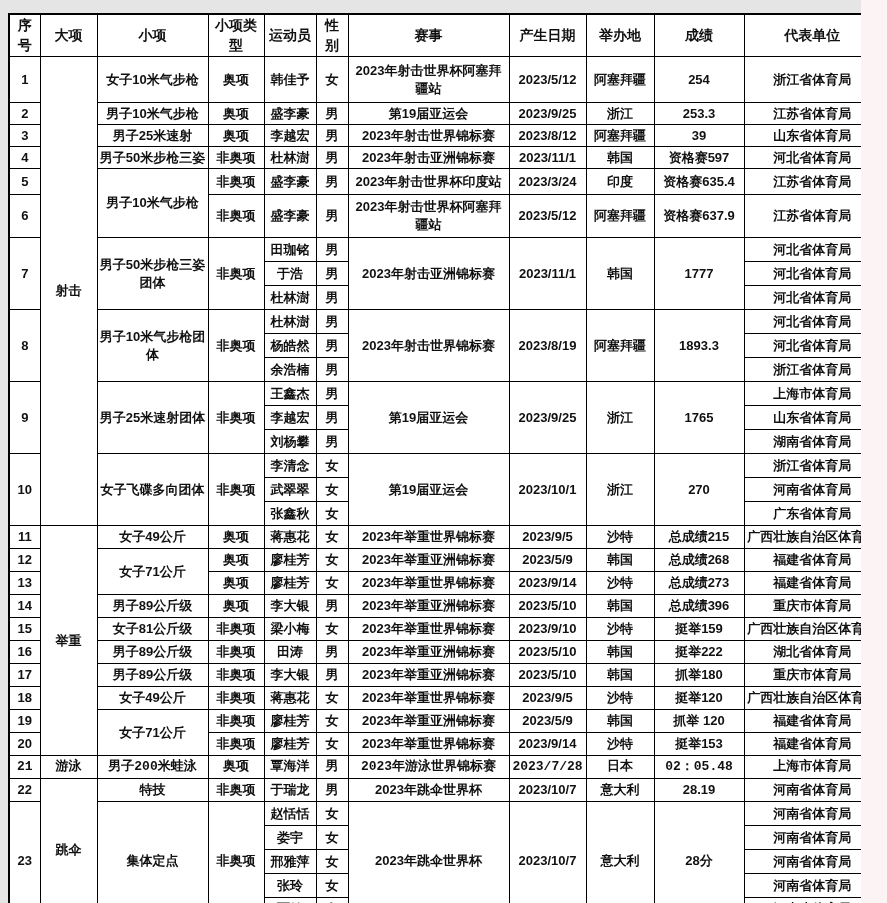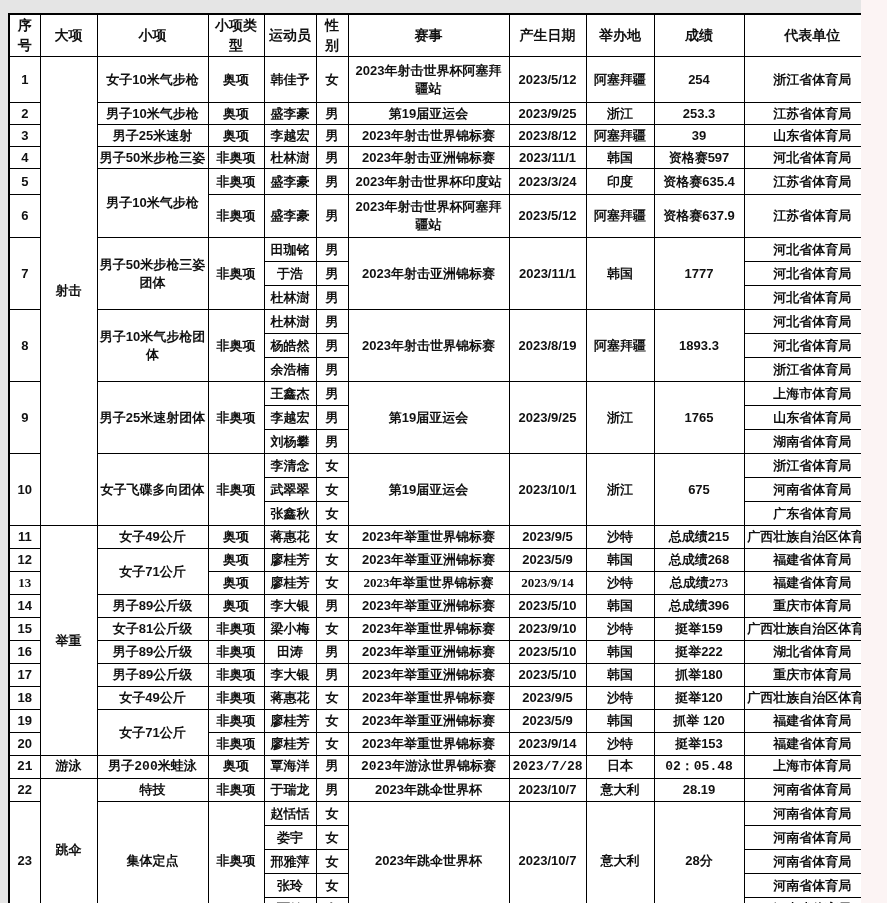--- a/index.html
+++ b/index.html
@@ -228,21 +228,21 @@
         </tr>
         <tr style="height: 24px;">
           <td rowspan="3">10</td>
           <td rowspan="3">女子飞碟多向团体</td>
           <td rowspan="3">非奥项</td>
           <td>李清念</td>
           <td>女</td>
           <td rowspan="3">第19届亚运会</td>
           <td rowspan="3">2023/10/1</td>
           <td rowspan="3">浙江</td>
-          <td rowspan="3">675</td>
+          <td rowspan="3">270</td>
           <td>浙江省体育局</td>
         </tr>
         <tr style="height: 24px;">
           <td>武翠翠</td>
           <td>女</td>
           <td>河南省体育局</td>
         </tr>
         <tr style="height: 24px;">
           <td>张鑫秋</td>
           <td>女</td>
@@ -266,21 +266,21 @@
           <td rowspan="2">女子71公斤</td>
           <td>奥项</td>
           <td>廖桂芳</td>
           <td>女</td>
           <td>2023年举重亚洲锦标赛</td>
           <td>2023/5/9</td>
           <td>韩国</td>
           <td>总成绩268</td>
           <td>福建省体育局</td>
         </tr>
-        <tr style="height: 23px; font-family: Liberation Serif, serif;">
+        <tr style="height: 23px;">
           <td>13</td>
           <td>奥项</td>
           <td>廖桂芳</td>
           <td>女</td>
           <td>2023年举重世界锦标赛</td>
           <td>2023/9/14</td>
           <td>沙特</td>
           <td>总成绩273</td>
           <td>福建省体育局</td>
         </tr>

